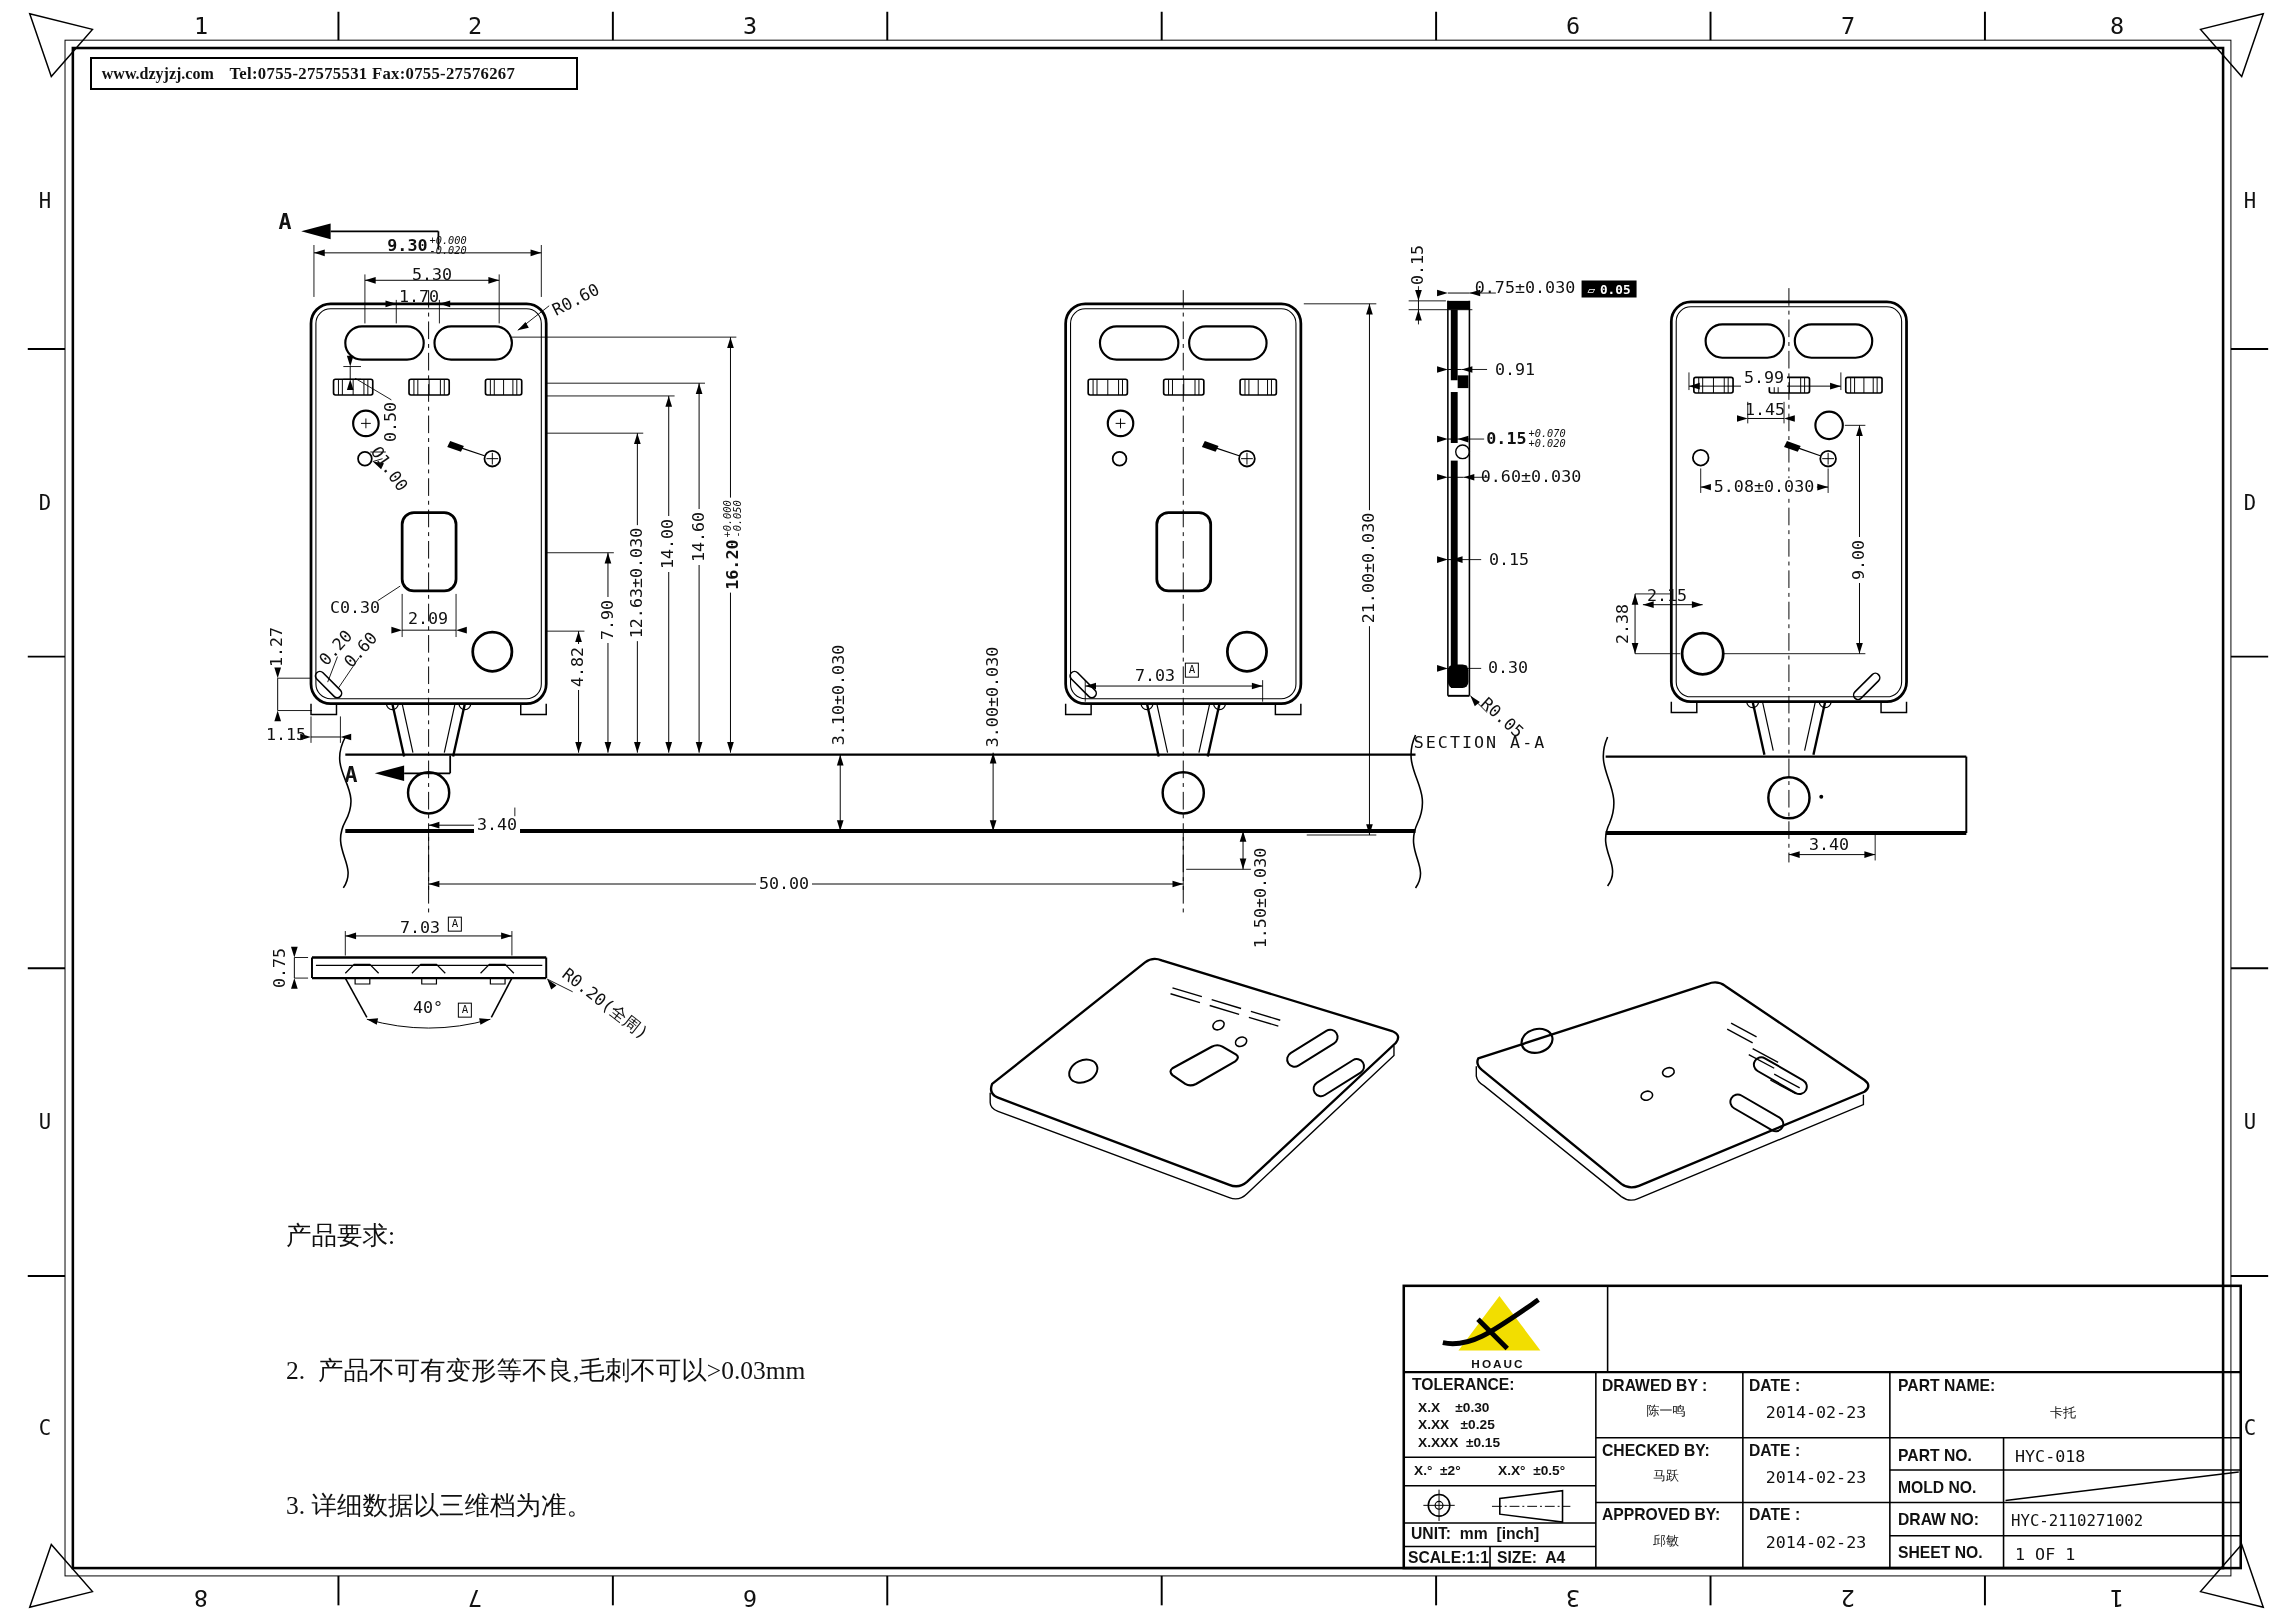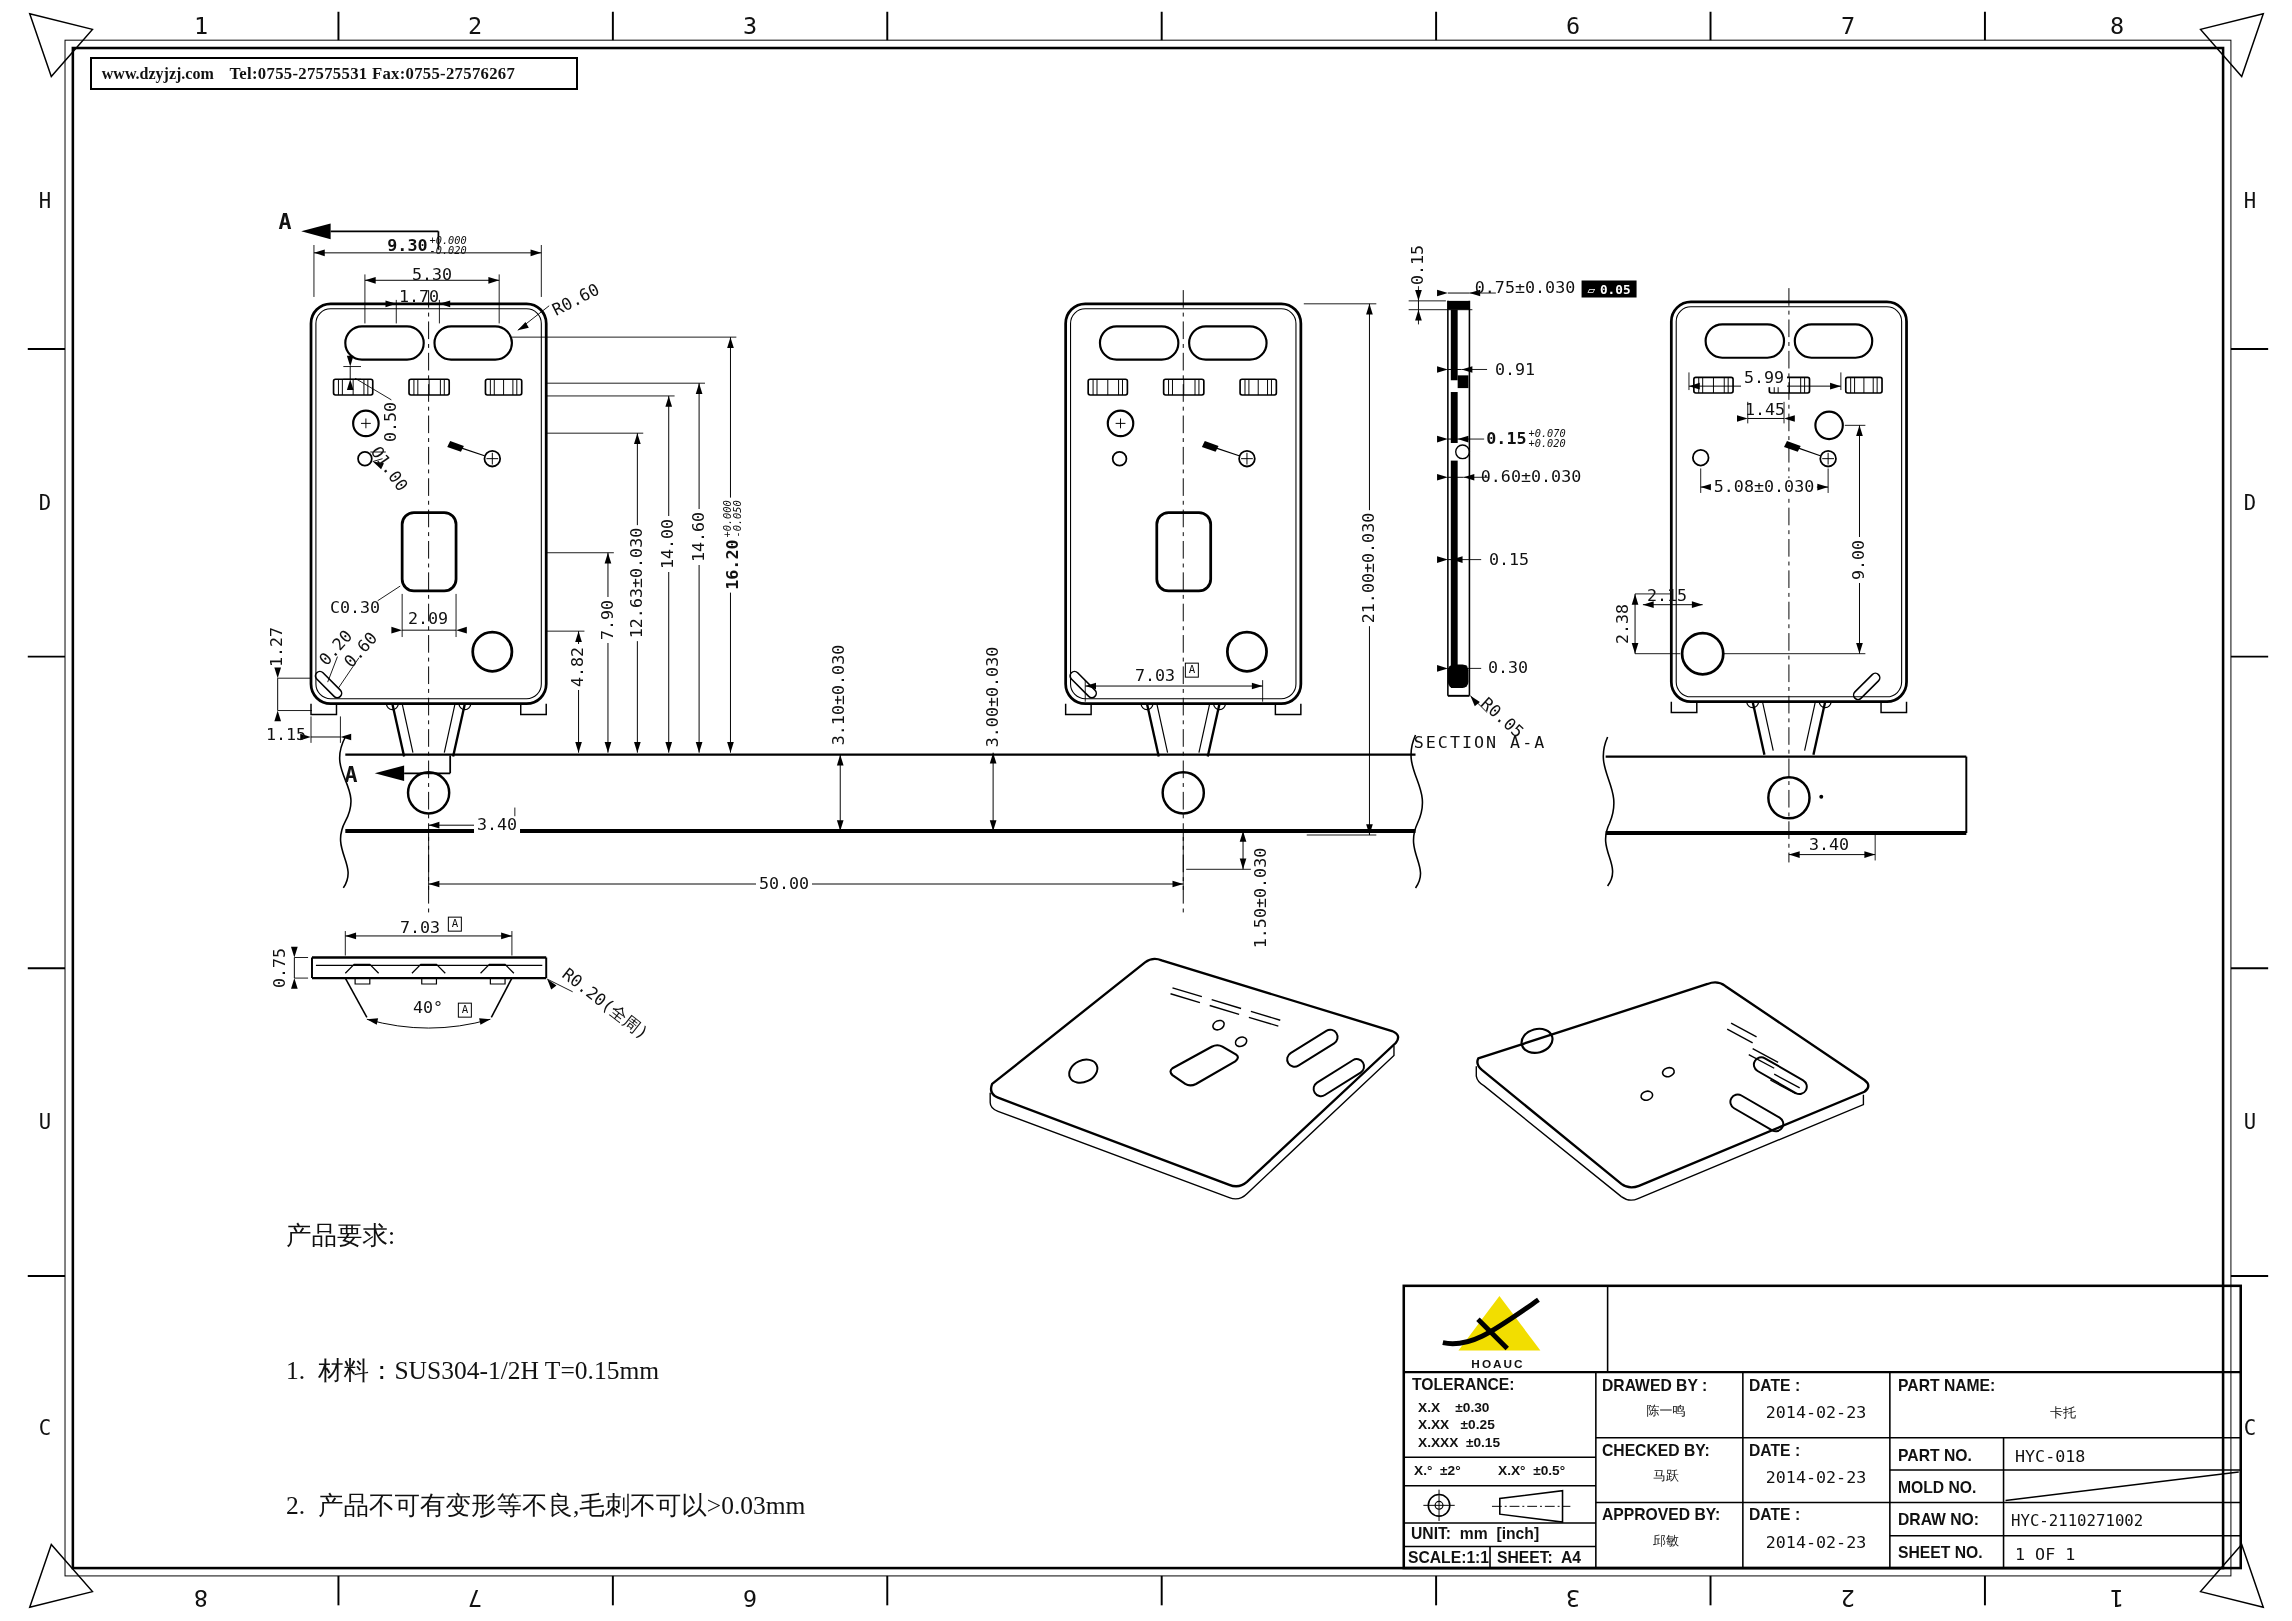--- a/index.html
+++ b/index.html
@@ -524,42 +524,41 @@
 
   <span class="dim" style="left:420px;top:928px">7.03</span>
   <span class="datum" style="left:455px;top:924px">A</span>
   <span class="dim r90" style="left:280px;top:968px">0.75</span>
   <span class="dim" style="left:428px;top:1008px">40°</span>
   <span class="datum" style="left:465px;top:1010px">A</span>
   <span class="dim" style="left:605px;top:1004px;transform:translate(-50%,-50%) rotate(38deg)">R0.20(全周)</span>
 
   <div class="notes">
     <div>产品要求:</div>
-    <div>1.  材料：SUS304-1/2H T=0.15mm</div>
     <div>2.  产品不可有变形等不良,毛刺不可以&gt;0.03mm</div>
     <div>3. 详细数据以三维档为准。</div>
     
   </div>
 
   <svg style="position:absolute;left:1423px;top:1292px;z-index:6" width="147" height="80" viewBox="0 0 150 82">
     <polygon points="78,4 120,60 36,60" fill="#f2de00"></polygon>
     <path d="M20,52 C48,58 72,40 118,8" stroke="#000" stroke-width="5" fill="none"></path>
     <path d="M56,28 L86,58" stroke="#000" stroke-width="5" fill="none"></path>
   </svg>
   <span class="tb logo-txt ctr" style="left:1498px;top:1364px">HOAUC</span>
 
   <span class="tb lab" style="left:1412px;top:1376px">TOLERANCE:</span>
   <span class="tb lab2" style="left:1418px;top:1400px">X.X    ±0.30</span>
   <span class="tb lab2" style="left:1418px;top:1417px">X.XX   ±0.25</span>
   <span class="tb lab2" style="left:1418px;top:1435px">X.XXX  ±0.15</span>
   <span class="tb lab2" style="left:1414px;top:1463px">X.°  ±2°</span>
   <span class="tb lab2" style="left:1498px;top:1463px">X.X°  ±0.5°</span>
   <span class="tb lab" style="left:1411px;top:1525px">UNIT:  mm  [inch]</span>
   <span class="tb lab" style="left:1408px;top:1549px">SCALE:1:1</span>
-  <span class="tb lab" style="left:1497px;top:1549px">SHEET:  A4</span>
+  <span class="tb lab" style="left:1497px;top:1549px">SIZE:  A4</span>
 
   <span class="tb lab" style="left:1602px;top:1377px">DRAWED BY :</span>
   <span class="tb lab" style="left:1749px;top:1377px">DATE :</span>
   <span class="tb cn ctr" style="left:1666px;top:1411px">陈一鸣</span>
   <span class="tb val ctr" style="left:1816px;top:1412px">2014-02-23</span>
   <span class="tb lab" style="left:1602px;top:1442px">CHECKED BY:</span>
   <span class="tb lab" style="left:1749px;top:1442px">DATE :</span>
   <span class="tb cn ctr" style="left:1666px;top:1476px">马跃</span>
   <span class="tb val ctr" style="left:1816px;top:1477px">2014-02-23</span>
   <span class="tb lab" style="left:1602px;top:1506px">APPROVED BY:</span>

